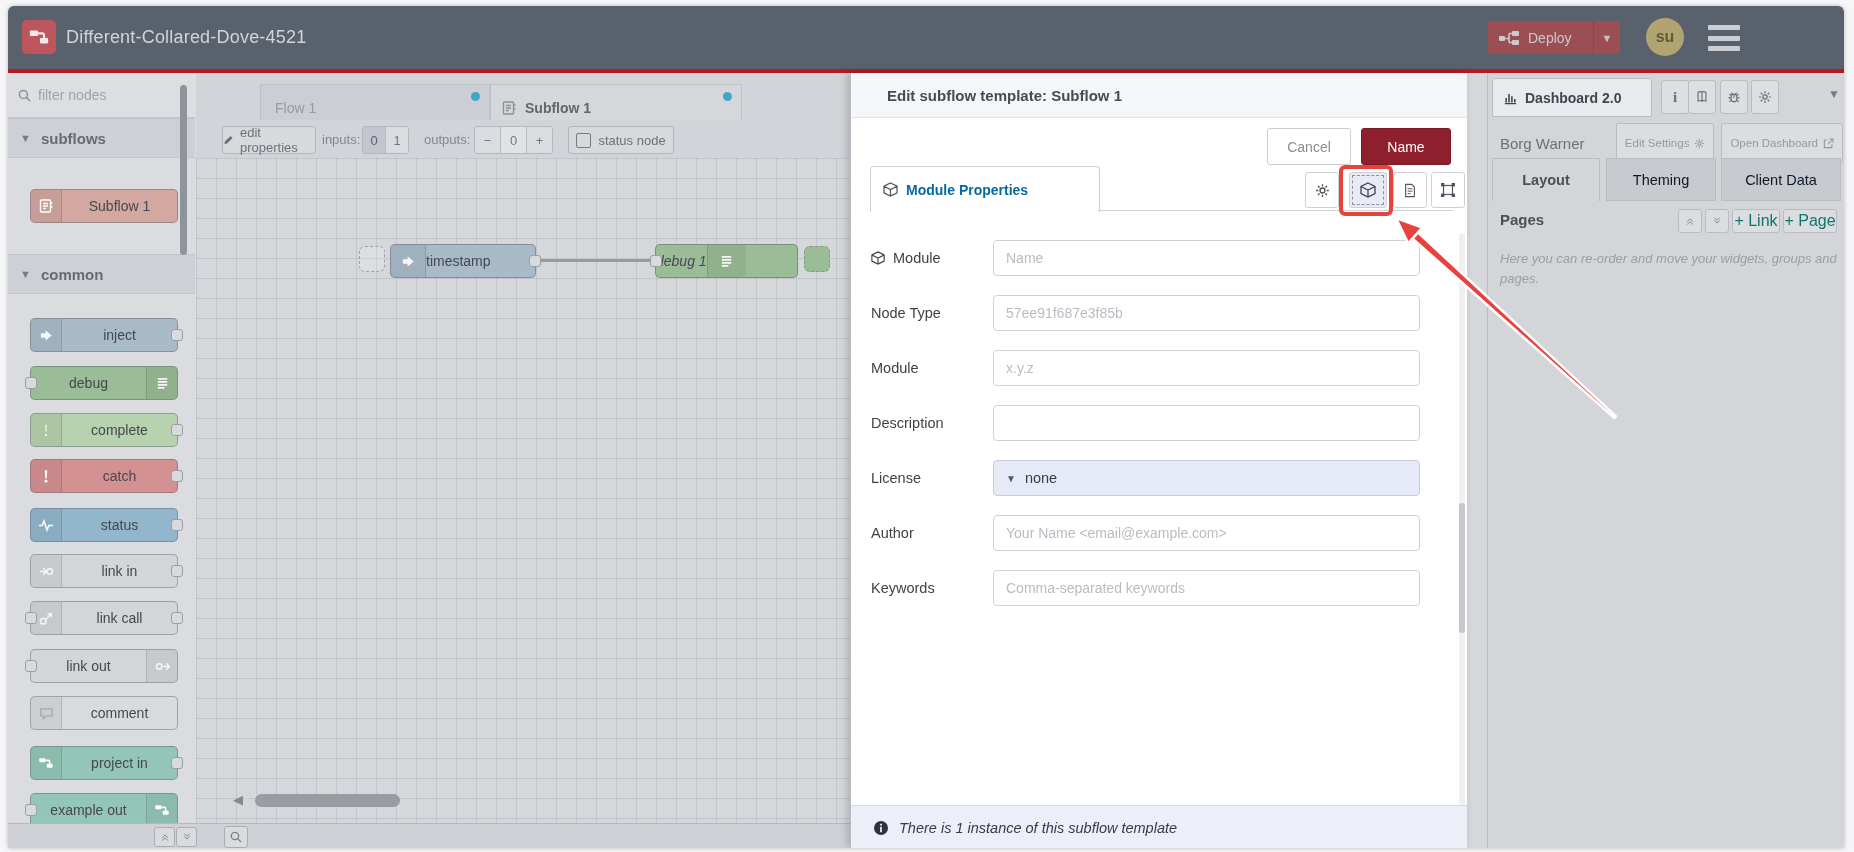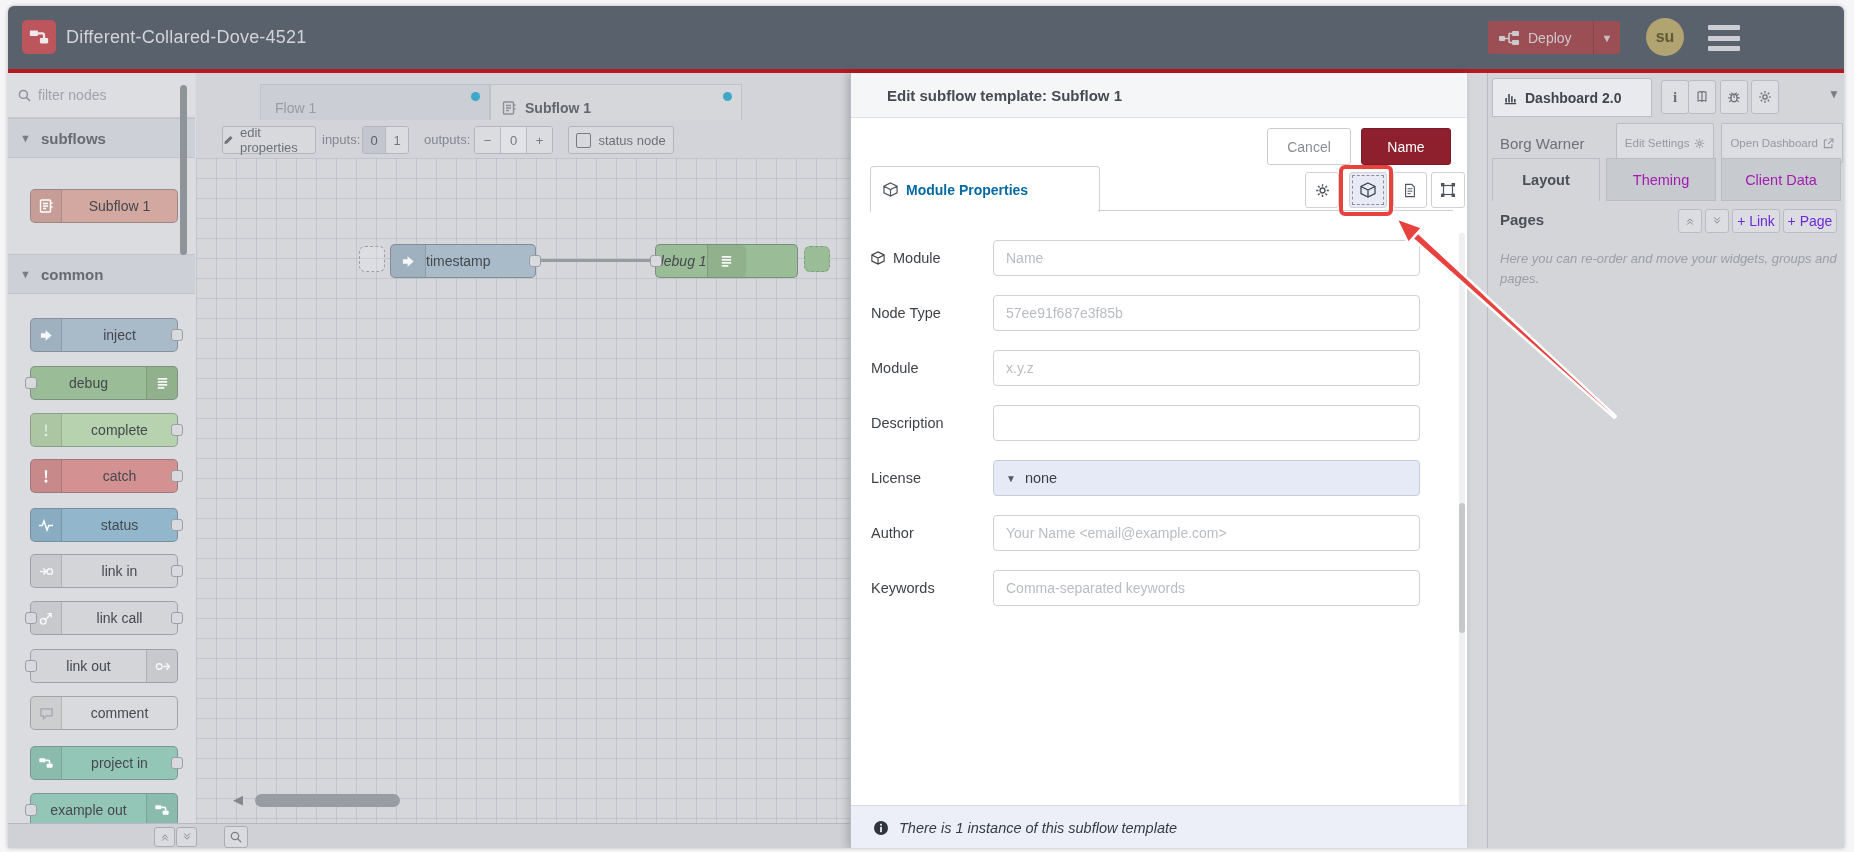--- a/index.html
+++ b/index.html
@@ -85,24 +85,24 @@
   
   .sidebar{left:1470px;top:67px;width:366px;height:775px;background:#d3d5d9;border-left:1px solid #b9bcc2;margin-left:9px;}
   .stab{left:4px;top:5px;width:158px;height:37px;background:#e9eaee;border:1px solid #b9bcc2;border-radius:3px 3px 0 0;display:flex;align-items:center;font-weight:bold;font-size:14px;color:#41464e;}
   .stab svg{margin:0 7px 0 10px;}
   .sibtn{top:7px;width:26px;height:32px;border:1px solid #b9bcc2;border-radius:3px;display:flex;align-items:center;justify-content:center;color:#6a6e75;background:rgba(255,255,255,.25);}
   .srow2{left:0;top:48px;width:366px;height:44px;display:flex;align-items:center;}
   .bname{margin-left:12px;font-size:15px;color:#6d7077;flex:1;}
   .sbtn{height:22px;border:1px solid #b9bcc2;border-radius:2px;display:flex;align-items:center;font-size:11.5px;color:#9599a0;padding:8px 8px;gap:5px;background:rgba(255,255,255,.2);}
   .ltab{top:85px;height:43px;display:flex;align-items:center;justify-content:center;font-size:14.5px;border:1px solid #b9bcc2;box-sizing:border-box;}
   .ltab-active{background:#d3d5d9;border-bottom:none;font-weight:bold;color:#4b4f56;}
-  .ltab-idle{background:#c7cacf;color:#a21caf;}
+  .ltab-idle{background:#c7cacf;color:#0f172a;}
   .pagebar{left:0;top:128px;width:366px;height:42px;}
   .pages-title{position:absolute;left:12px;top:10px;font-weight:bold;font-size:15px;color:#4b4f56;}
-  .minibtn{position:absolute;top:8px;height:22px;border:1px solid #b9bcc2;border-radius:3px;display:flex;align-items:center;justify-content:center;font-size:14px;color:#6d28d9;background:rgba(255,255,255,.2);}
+  .minibtn{position:absolute;top:8px;height:22px;border:1px solid #b9bcc2;border-radius:3px;display:flex;align-items:center;justify-content:center;font-size:16px;color:#0f766e;background:rgba(255,255,255,.2);}
   .helptxt{position:absolute;left:12px;top:176px;width:338px;font-style:italic;font-size:13px;color:#9b9ea4;line-height:1.5;}
   .annot{left:0;top:0;width:1836px;height:842px;pointer-events:none;}
   input{outline:none;}
 </style>
 </head>
 <body>
 
 <div class="screen">
 <div class="app">
 

